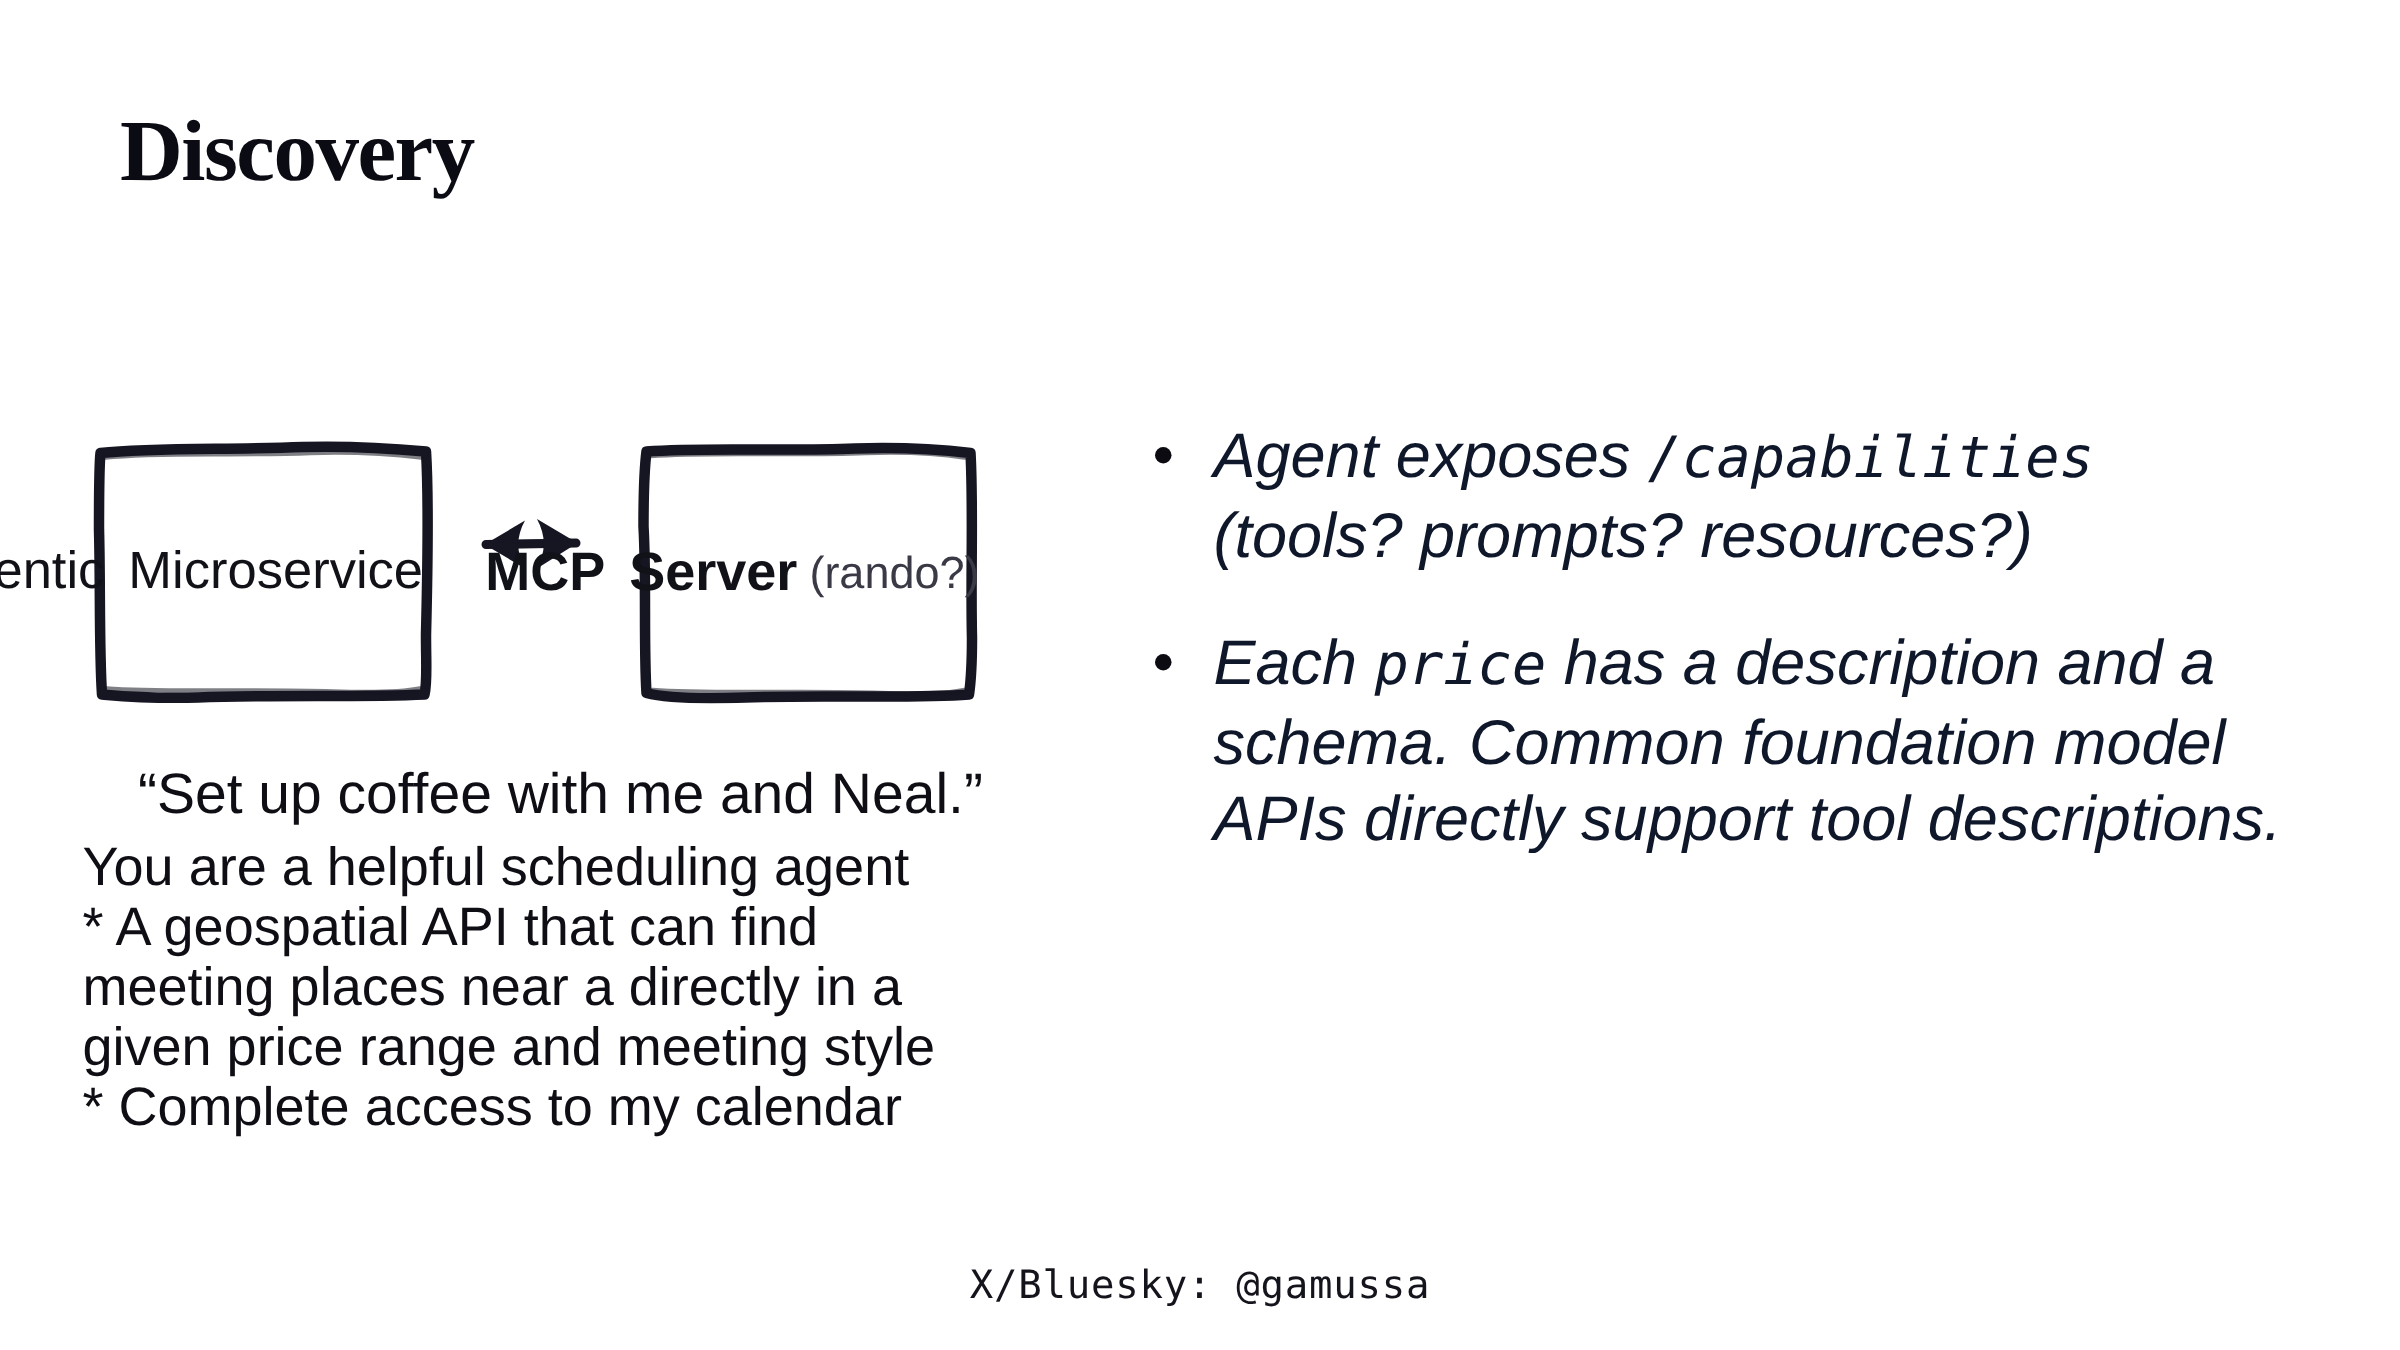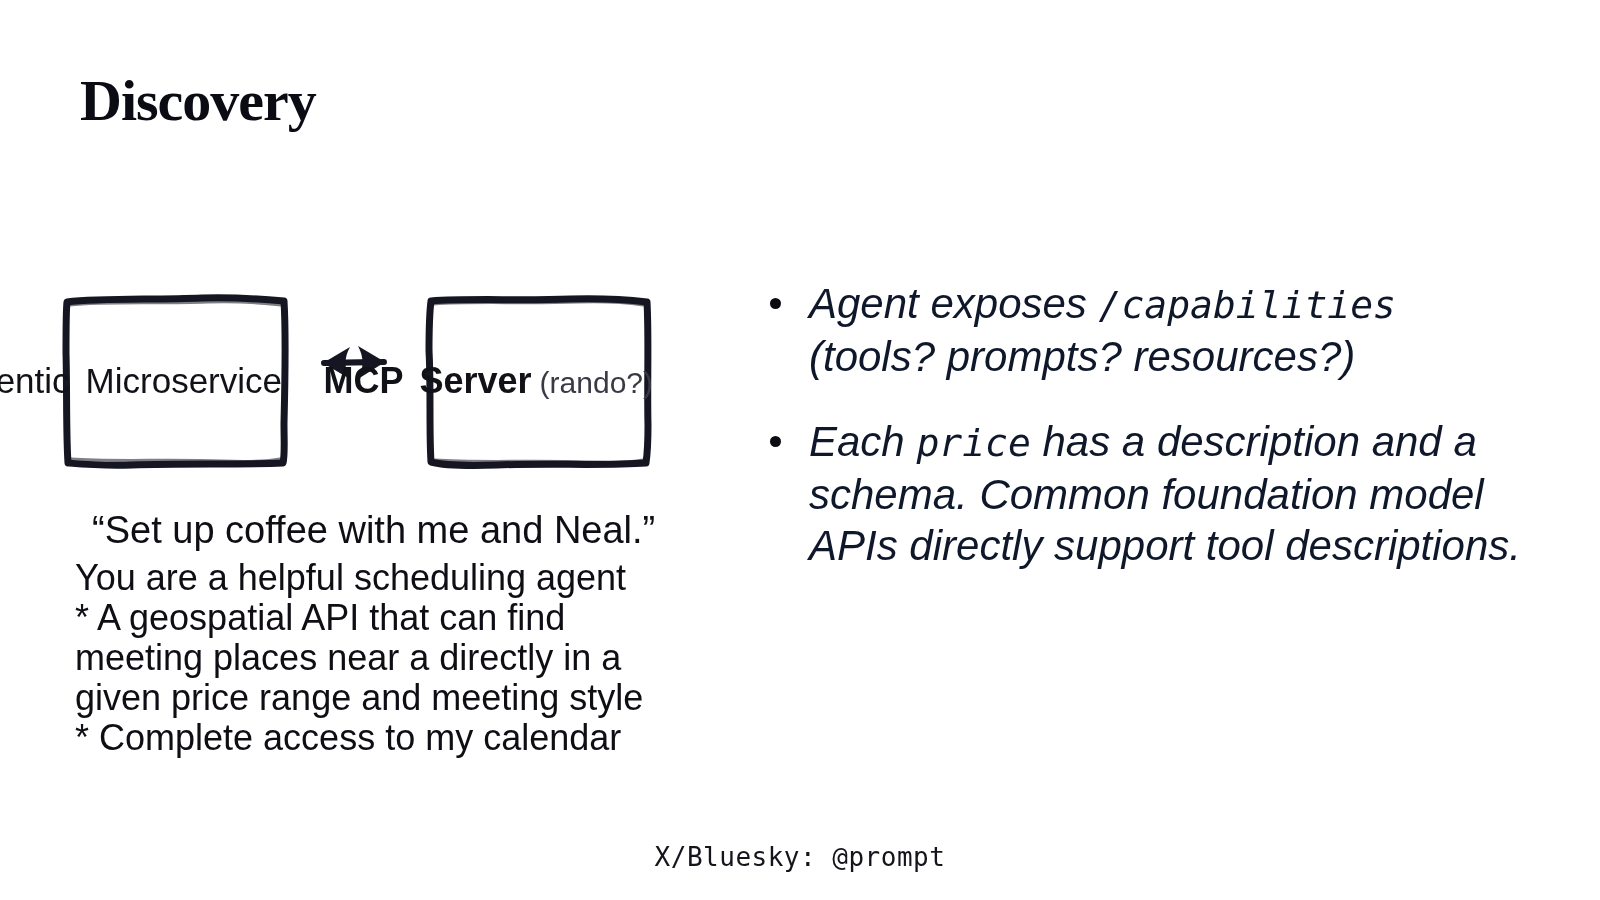--- a/index.html
+++ b/index.html
@@ -107,21 +107,21 @@
   #prompt-block {
     position: absolute;
     left: 55px;
     top: 558px;
     width: 640px;
     font-family: "Liberation Sans", sans-serif;
     font-size: 36px;
     line-height: 40px;
     color: #0e0e14;
   }
-  #prompt-block .prompt-line { white-space: nowrap; margin-left: 20px; }
+  #prompt-block .prompt-line { white-space: nowrap; }
 
   
   #bullets {
     position: absolute;
     left: 762px;
     top: 278px;
     width: 760px;
   }
   .bullet {
     position: relative;
@@ -222,13 +222,13 @@
 
 <div id="bullets">
   <div class="bullet">
     <span class="dot"></span>
   <span>Agent exposes </span><code>/capabilities</code><span> (tools? prompts? resources?)</span></div>
   <div class="bullet">
     <span class="dot"></span>
   <span>Each </span><code>price</code><span> has a description and a schema. Common foundation model APIs directly support tool descriptions.</span></div>
 </div>
 
-<div id="footer-handle">X/Bluesky: @prompt</div>
+<div id="footer-handle">X/Bluesky: @gamussa</div>
 
 </body></html>

